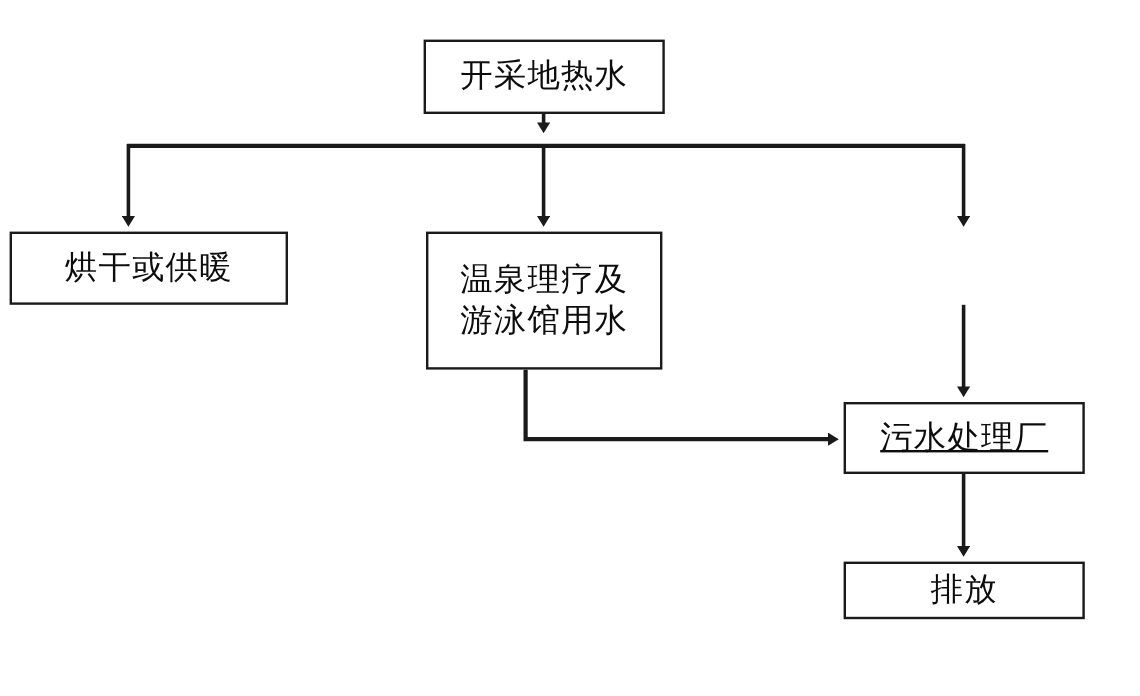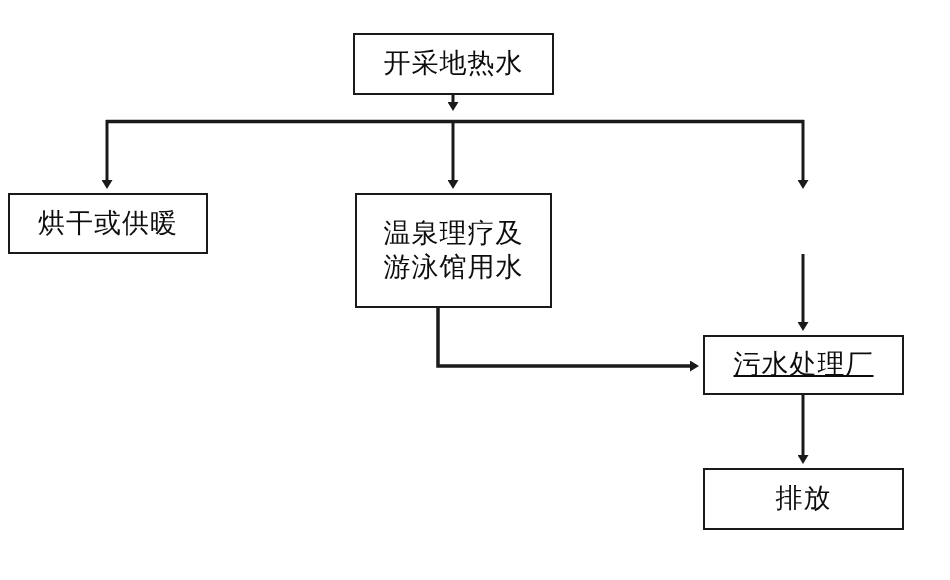--- a/index.html
+++ b/index.html
@@ -69,31 +69,31 @@
 
     <polyline points="438,308 438,366 691,366" fill="none" stroke="#1a1a1a" stroke-width="3.5" marker-end="url(#arrowhead)"></polyline>
 
     <line x1="803" y1="395" x2="803" y2="456" stroke="#1a1a1a" stroke-width="3" marker-end="url(#arrowhead)"></line>
   </svg>
 
   <div class="node" style="left:353px; top:5px; width:201px; height:62px;margin-top:28px;">
     <span class="node-label">开采地热水</span>
   </div>
 
-  <div class="node" style="left:8px; top:193px; width:200px; height:61px;">
+  <div class="node" style="left:8px; top:193px; width:232px; height:61px;">
     <span class="node-label">烘干或供暖</span>
   </div>
 
   <div class="node" style="left:355px; top:193px; width:197px; height:115px;">
     <span class="node-label">温泉理疗及
 游泳馆用水</span>
   </div>
 
 
   <div class="node" style="left:703px; top:335px; width:201px; height:60px;text-decoration:underline;">
     <span class="node-label">污水处理厂</span>
   </div>
 
-  <div class="node" style="left:703px; top:468px; width:201px; height:62px;">
+  <div class="node" style="left:703px; top:468px; width:201px; height:48px;">
     <span class="node-label">排放</span>
   </div>
 
 </div>
 
 </body></html>

